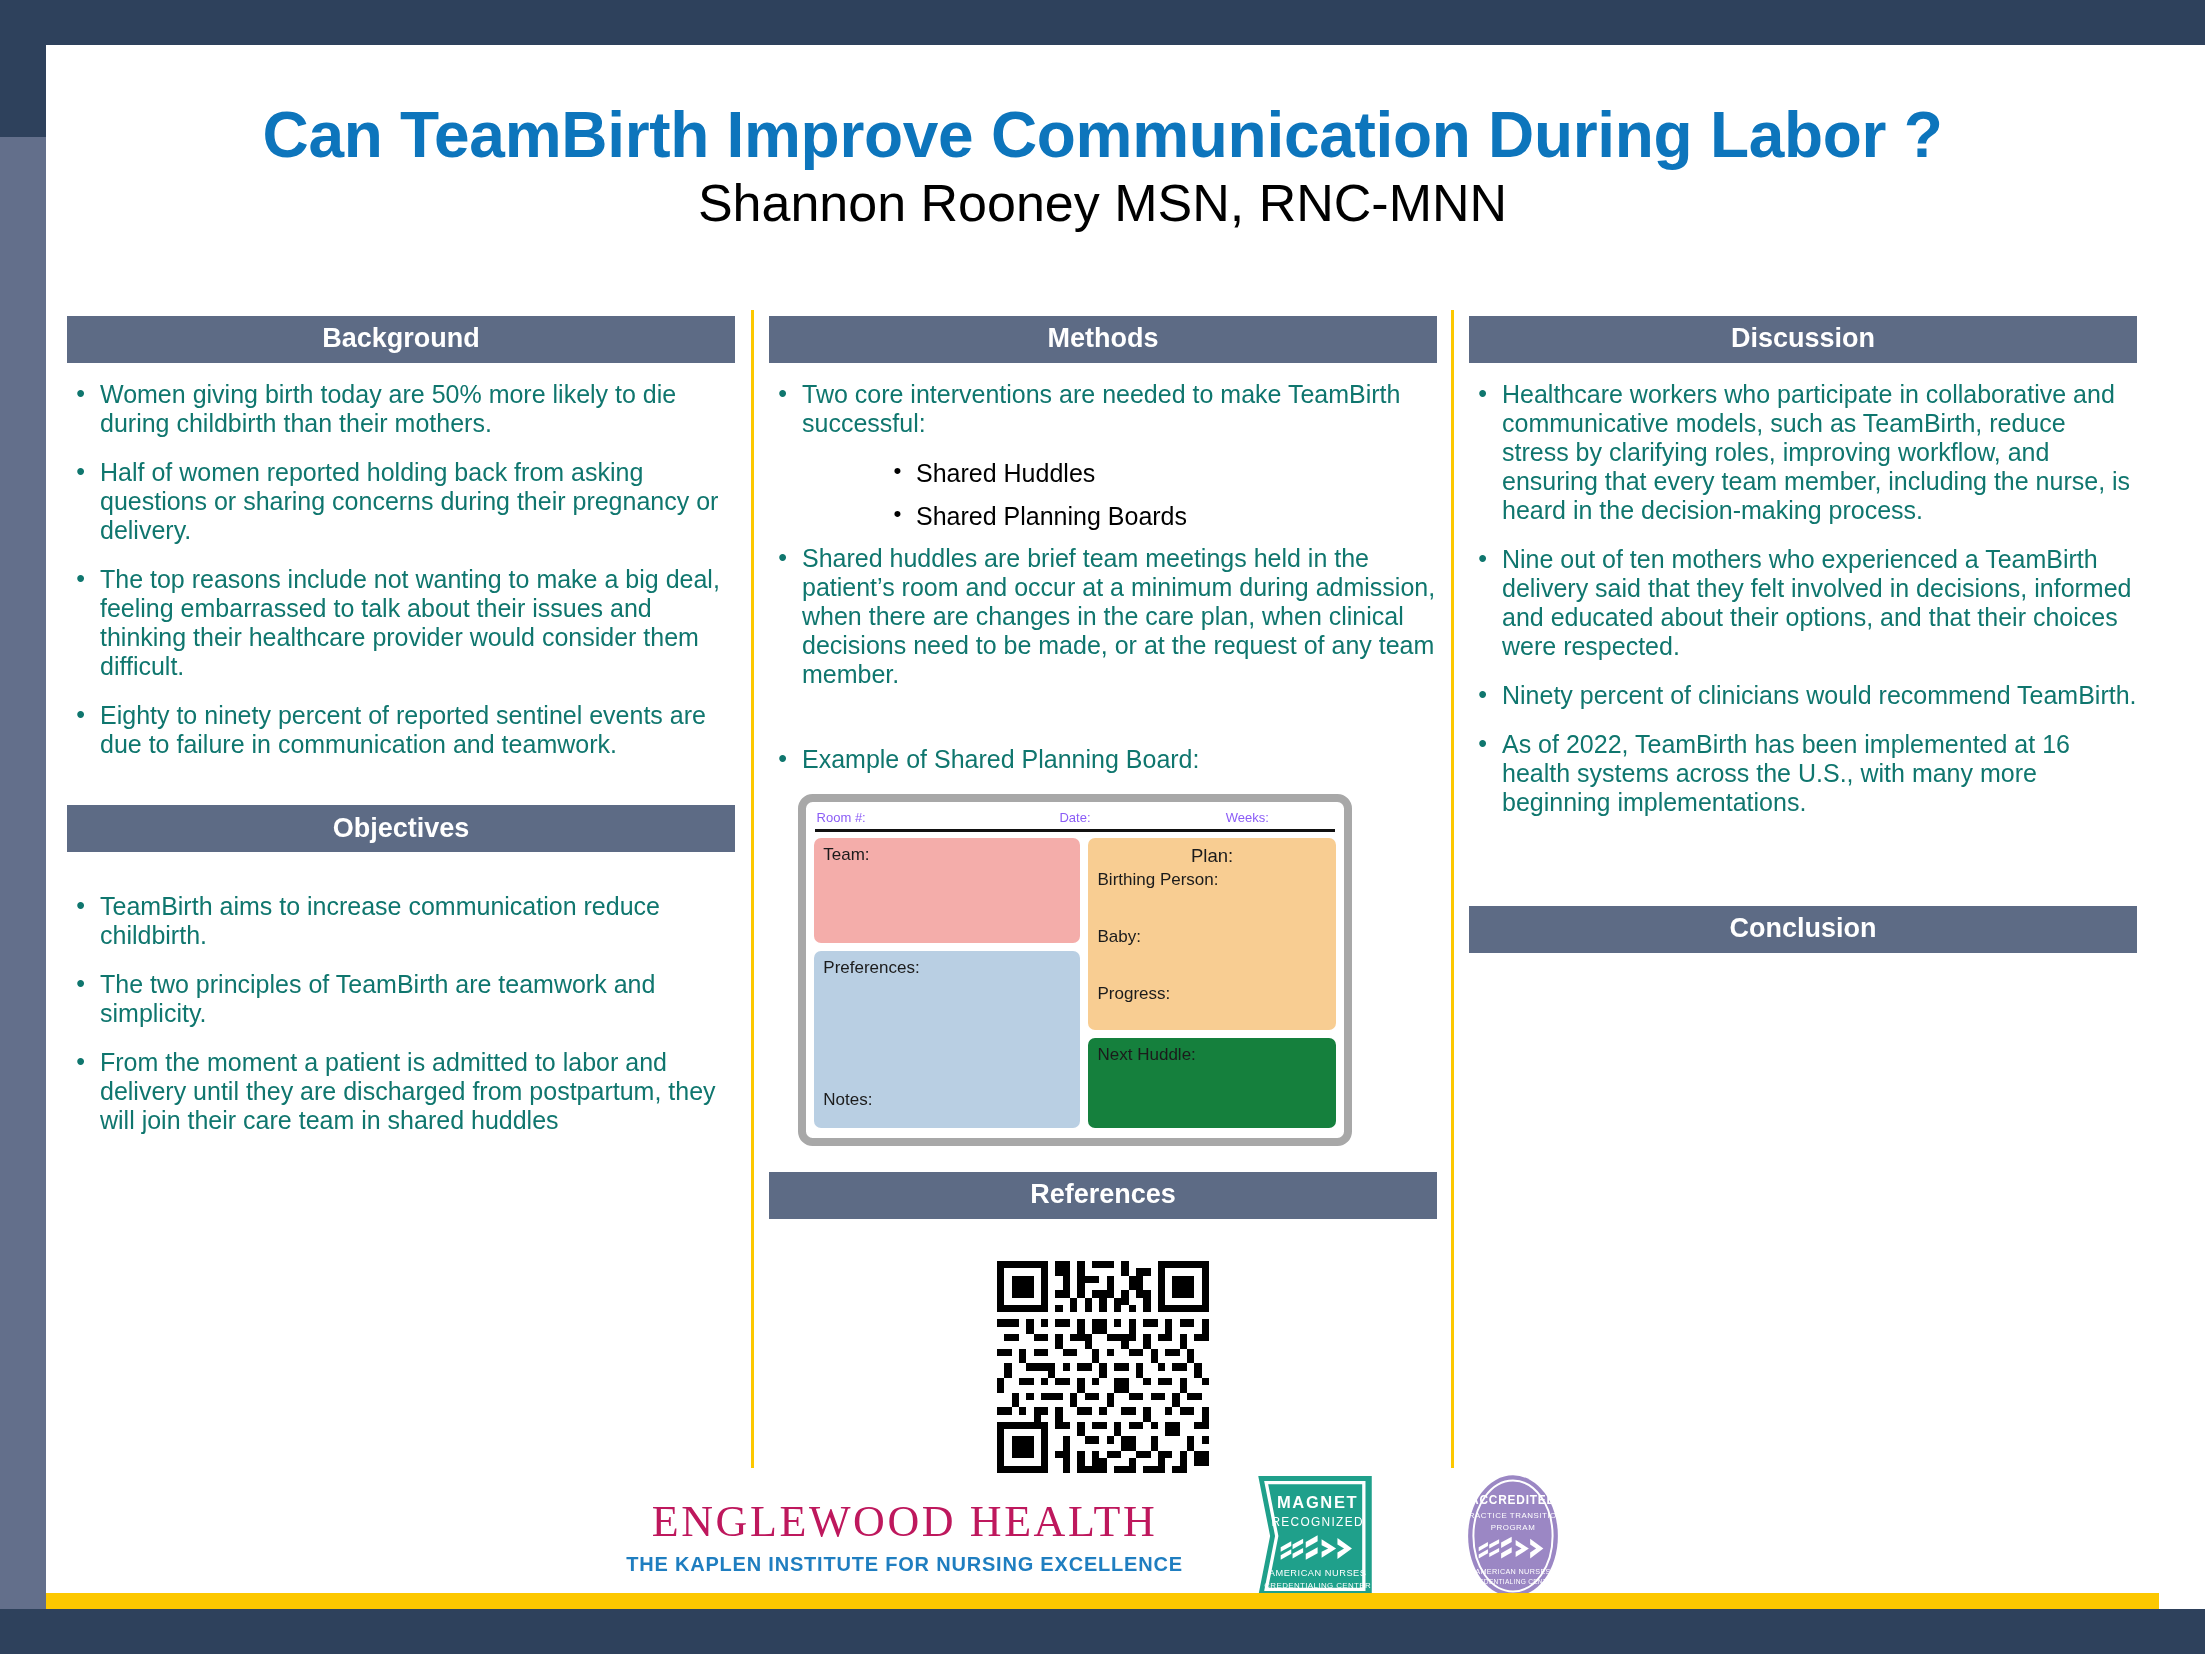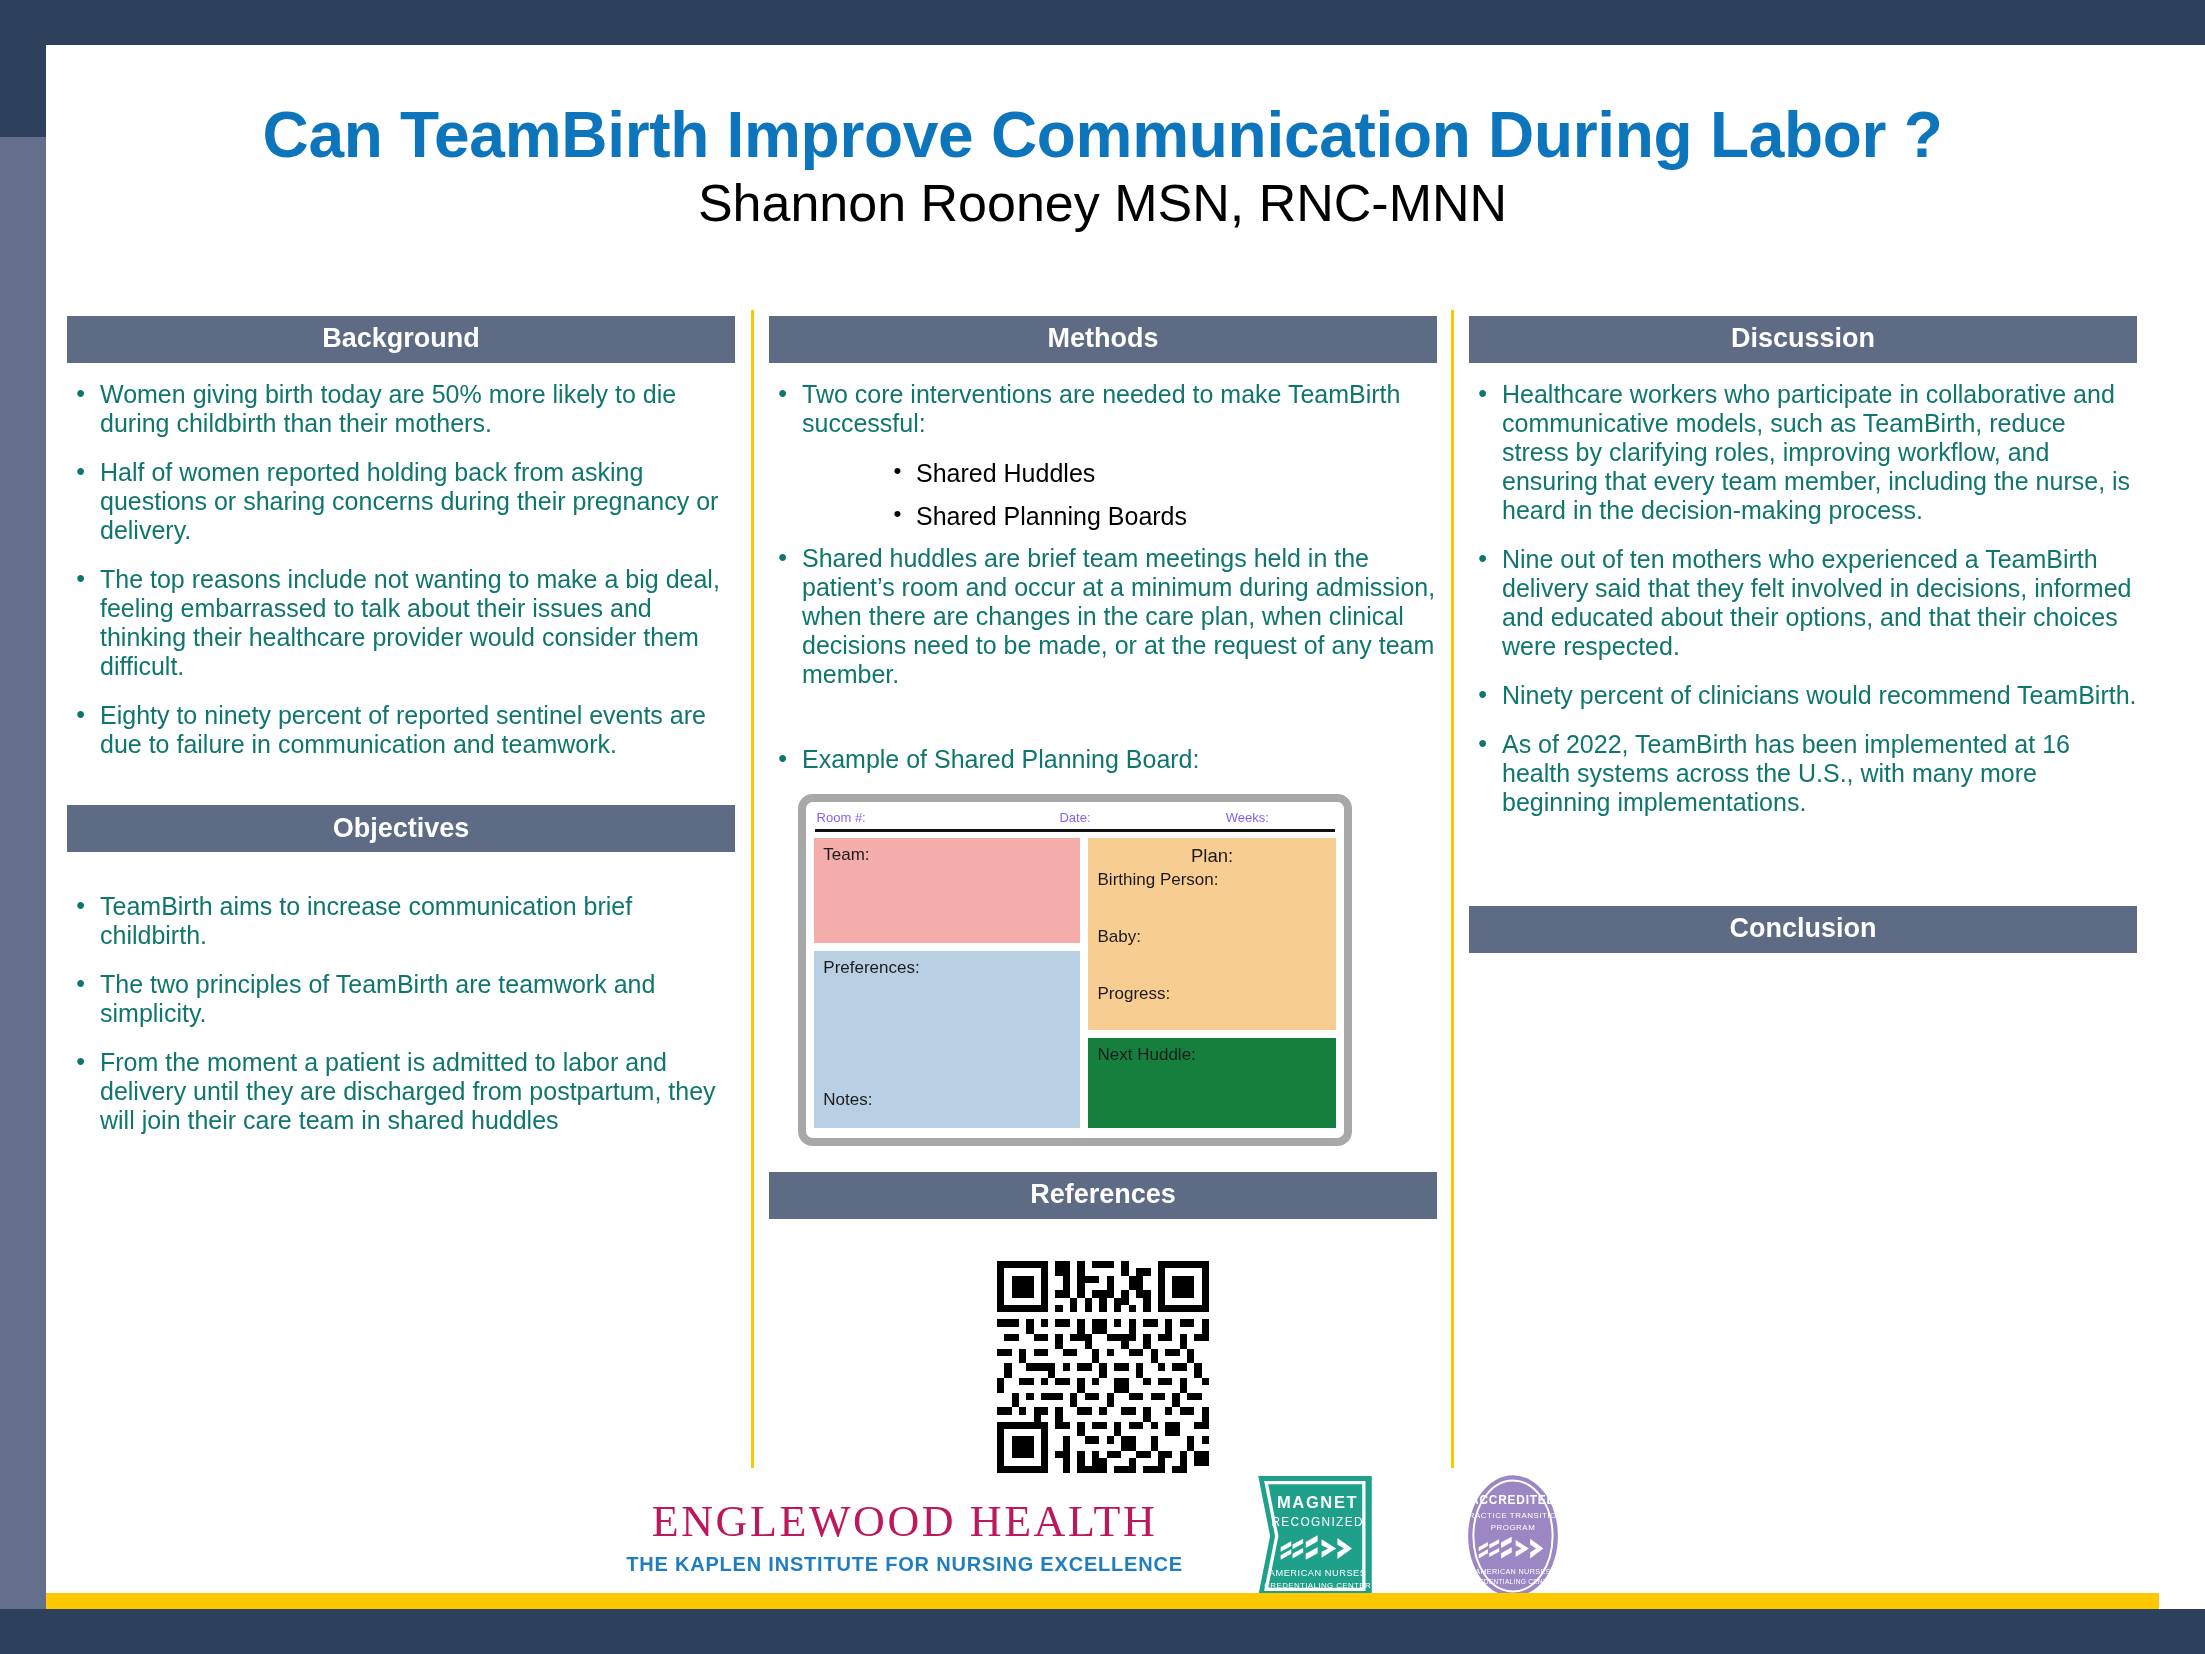--- a/index.html
+++ b/index.html
@@ -198,21 +198,21 @@
   }
   .board-grid {
     display: flex;
     gap: 8px;
   }
   .board-col { display: flex; flex-direction: column; gap: 8px; }
   .board-col.left  { width: 274px; }
   .board-col.right { width: 255px; }
 
   .board-cell {
-    border-radius: 0;
+    border-radius: 7px;
     box-sizing: border-box;
     padding: 6.6px 9.3px;
     font-size: 17px;
     color: #1b1b1b;
     position: relative;
   }
   .cell-team {
     background: #f4adaa;
     height: 105px;
   }
@@ -314,21 +314,21 @@
         <li>Half of women reported holding back from asking questions or sharing concerns during their pregnancy or delivery.</li>
         <li>The top reasons include not wanting to make a big deal, feeling embarrassed to talk about their issues and thinking their healthcare provider would consider them difficult.</li>
         <li>Eighty to ninety percent of reported sentinel events are due to failure in communication and teamwork.</li>
       </ul>
 
       <div class="spacer-40"></div>
 
       <div class="section-head narrow">Objectives</div>
 
       <ul class="bullets bl-pad-top-lg">
-        <li>TeamBirth aims to increase communication brief childbirth.</li>
+        <li>TeamBirth aims to increase communication reduce childbirth.</li>
         <li>The two principles of TeamBirth are teamwork and simplicity.</li>
         <li> From the moment a patient is admitted to labor and delivery until they are discharged from postpartum, they will join their care team in shared huddles</li>
       </ul>
     </div>
 
     <div class="column col-mid">
 
       <div class="section-head narrow">Methods</div>
 
       <ul class="bullets bl-pad-top">

